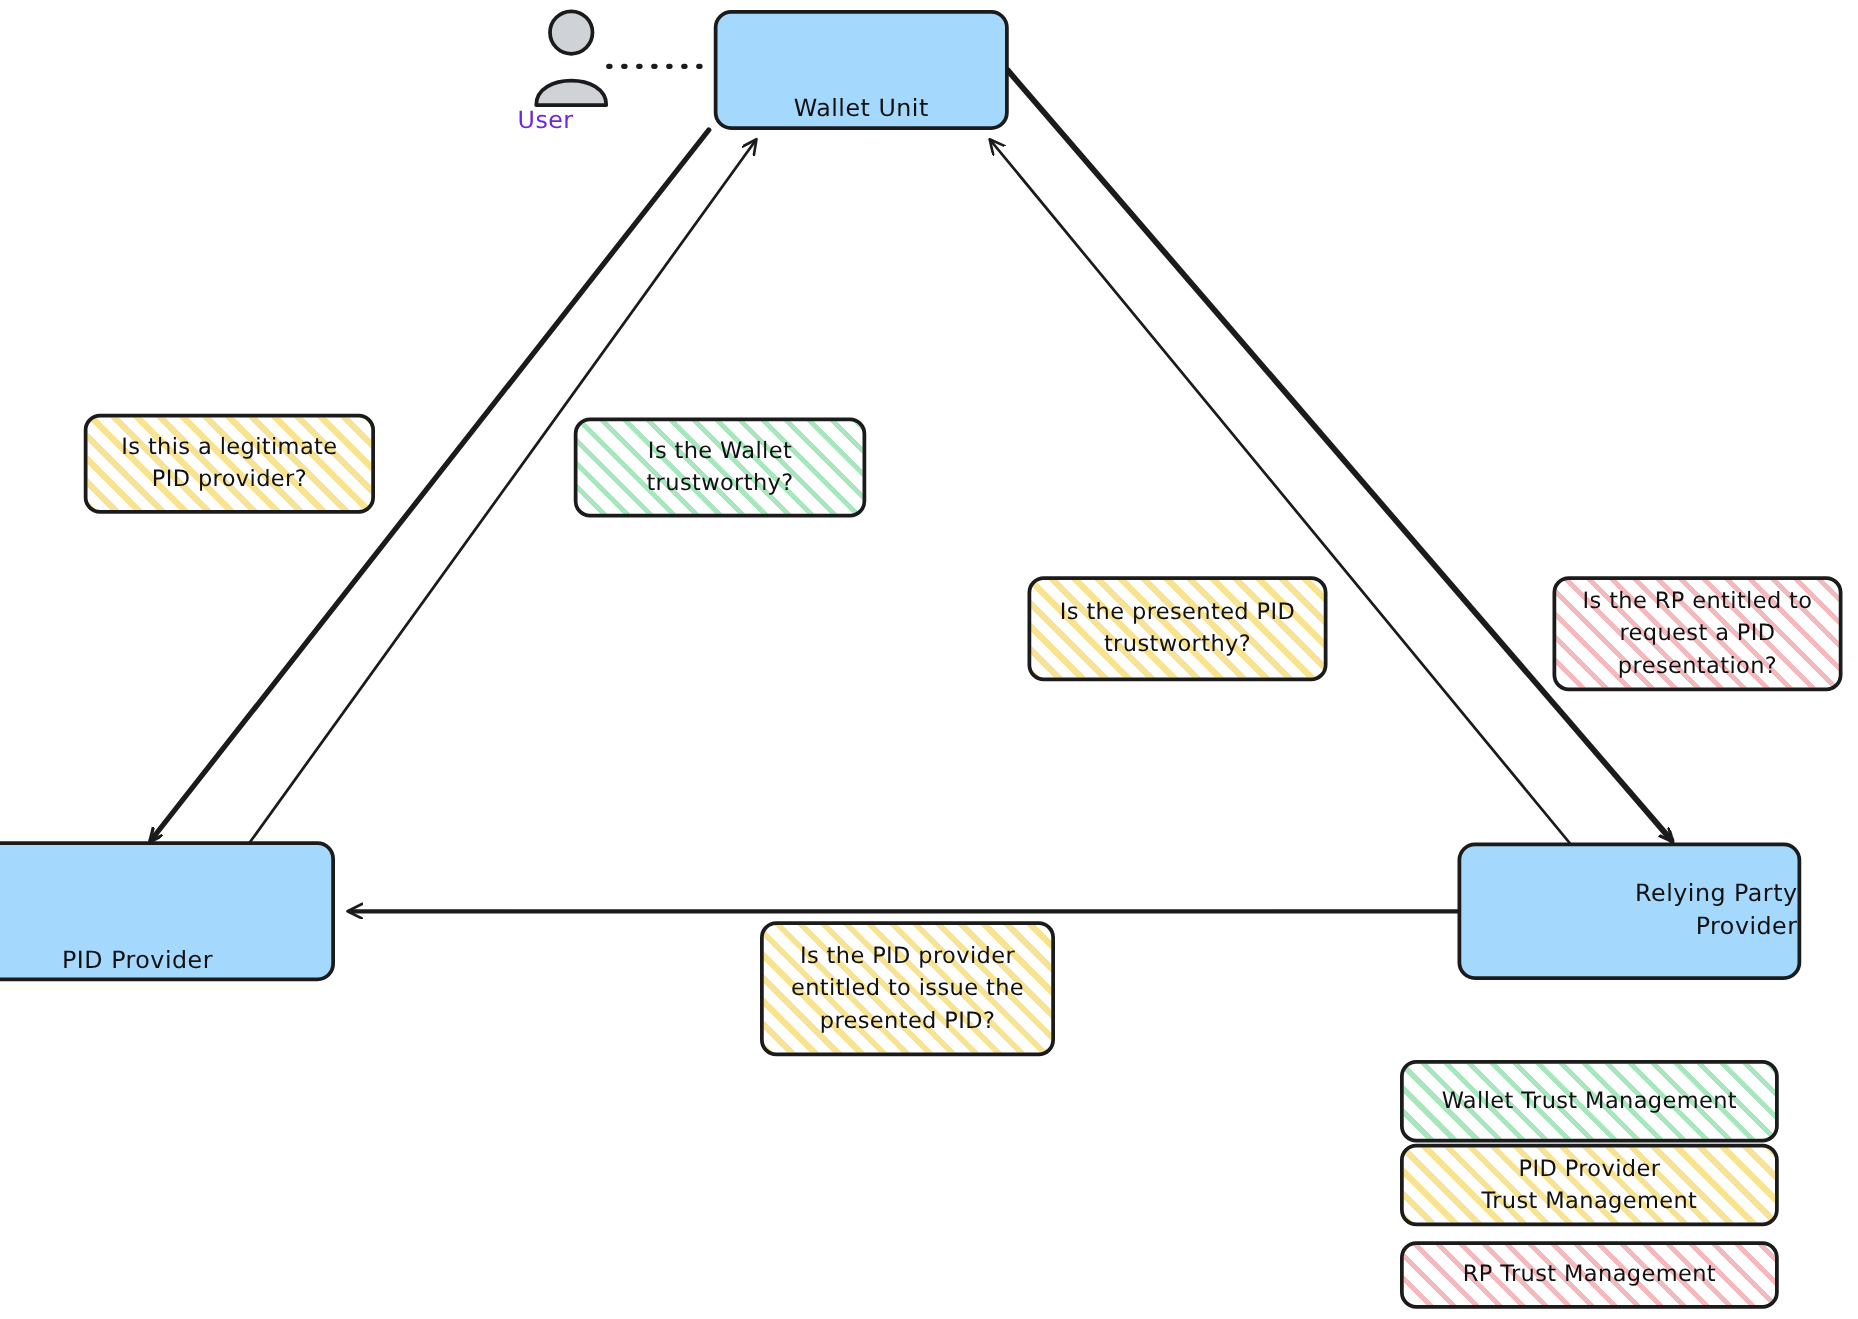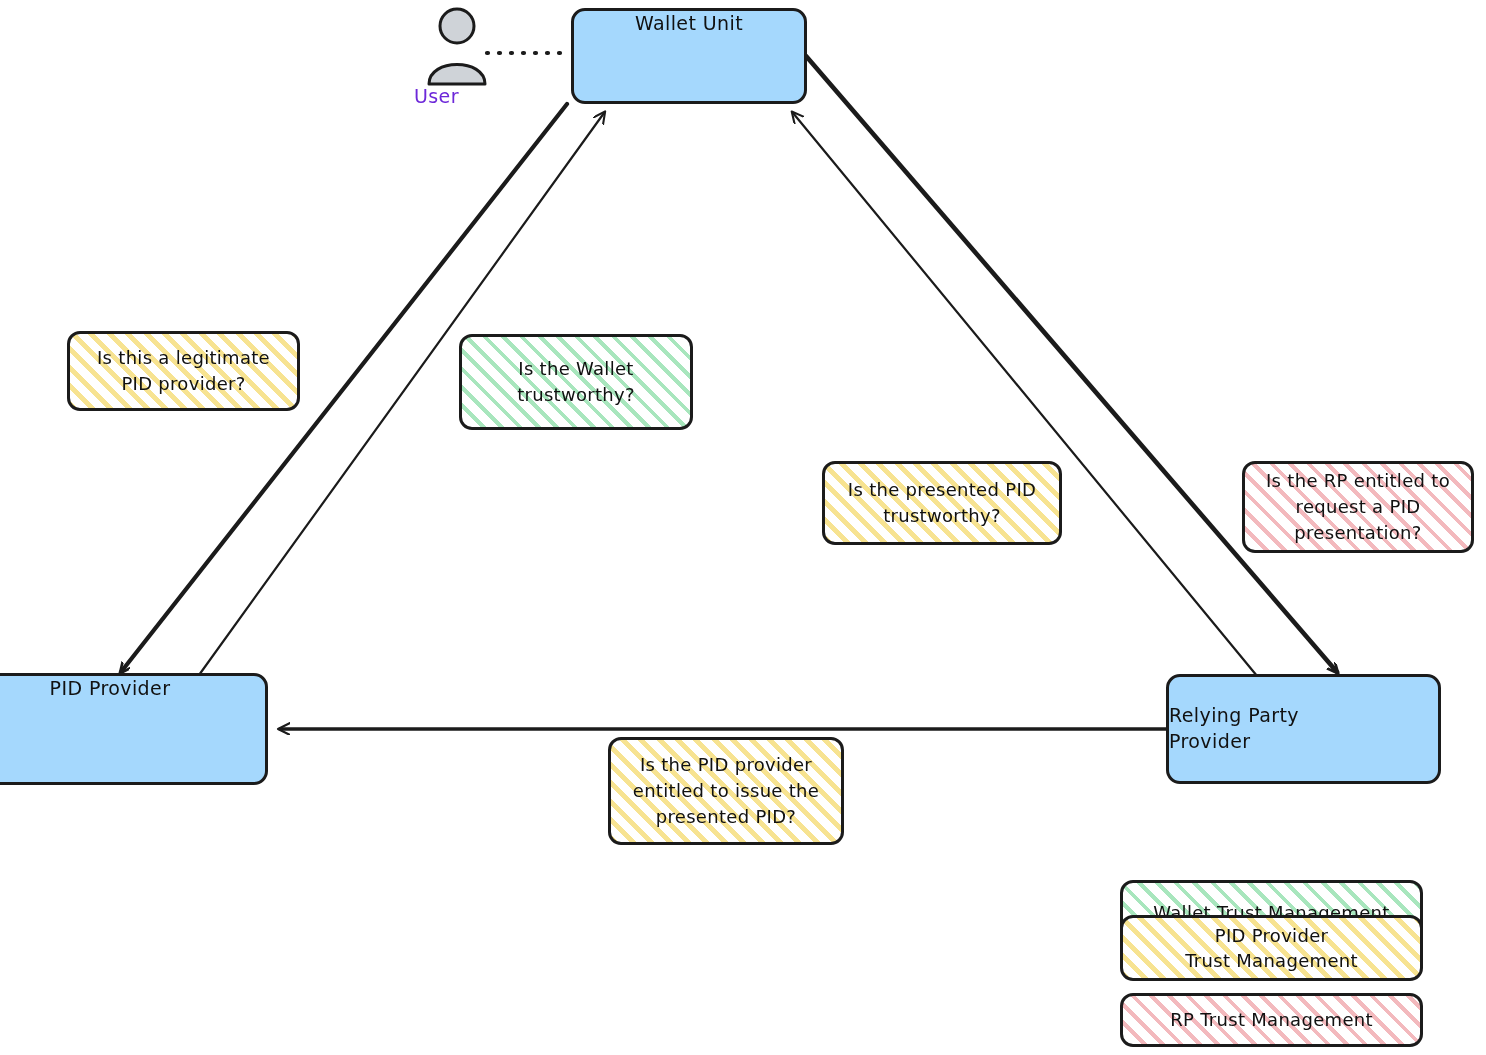--- a/index.html
+++ b/index.html
@@ -27,21 +27,21 @@
   }
 
   
   .node {
     position: absolute;
     background: #a5d8fd;
     border: 3px solid #1b1b1b;
     border-radius: 14px;
     box-sizing: border-box;
     display: flex;
-    align-items: flex-start;
+    align-items: flex-end;
     justify-content: center;
     text-align: center;
     color: #111111;
     font-size: 19px;
     line-height: 1.35;
     letter-spacing: 0.4px;
     font-family: "DejaVu Sans", sans-serif;
   }
 
   
@@ -168,21 +168,21 @@
   <div class="node" style="left:1166px; top:674px; width:275px; height:110px; flex-direction:column;">
     <span>Relying Party</span>
     <span>Provider</span>
   </div>
 
   <div class="note hatch-yellow" style="left:67px; top:331px; width:233px; height:80px; flex-direction:column;">
     <span>Is this a legitimate</span>
     <span>PID provider?</span>
   </div>
 
-  <div class="note hatch-green" style="left:459px; top:334px; width:234px; height:96px; flex-direction:column;">
+  <div class="note hatch-green" style="left:459px; top:334px; width:234px; height:80px; flex-direction:column;">
     <span>Is the Wallet</span>
     <span>trustworthy?</span>
   </div>
 
   <div class="note hatch-yellow" style="left:822px; top:461px; width:240px; height:84px; flex-direction:column;">
     <span>Is the presented PID</span>
     <span>trustworthy?</span>
   </div>
 
   <div class="note hatch-pink" style="left:1242px; top:461px; width:232px; height:92px; flex-direction:column;">
@@ -190,21 +190,21 @@
     <span>request a PID</span>
     <span>presentation?</span>
   </div>
 
   <div class="note hatch-yellow" style="left:608px; top:737px; width:236px; height:108px; flex-direction:column;">
     <span>Is the PID provider</span>
     <span>entitled to issue the</span>
     <span>presented PID?</span>
   </div>
 
-  <div class="legend-item hatch-green" style="left:1120px; top:848px; width:303px; height:66px;margin-top:32px;">
+  <div class="legend-item hatch-green" style="left:1120px; top:848px; width:303px; height:66px;">
     <span>Wallet Trust Management</span>
   </div>
 
   <div class="legend-item hatch-yellow" style="left:1120px; top:915px; width:303px; height:66px; flex-direction:column;">
     <span>PID Provider</span>
     <span>Trust Management</span>
   </div>
 
   <div class="legend-item hatch-pink" style="left:1120px; top:993px; width:303px; height:54px;">
     <span>RP Trust Management</span>

